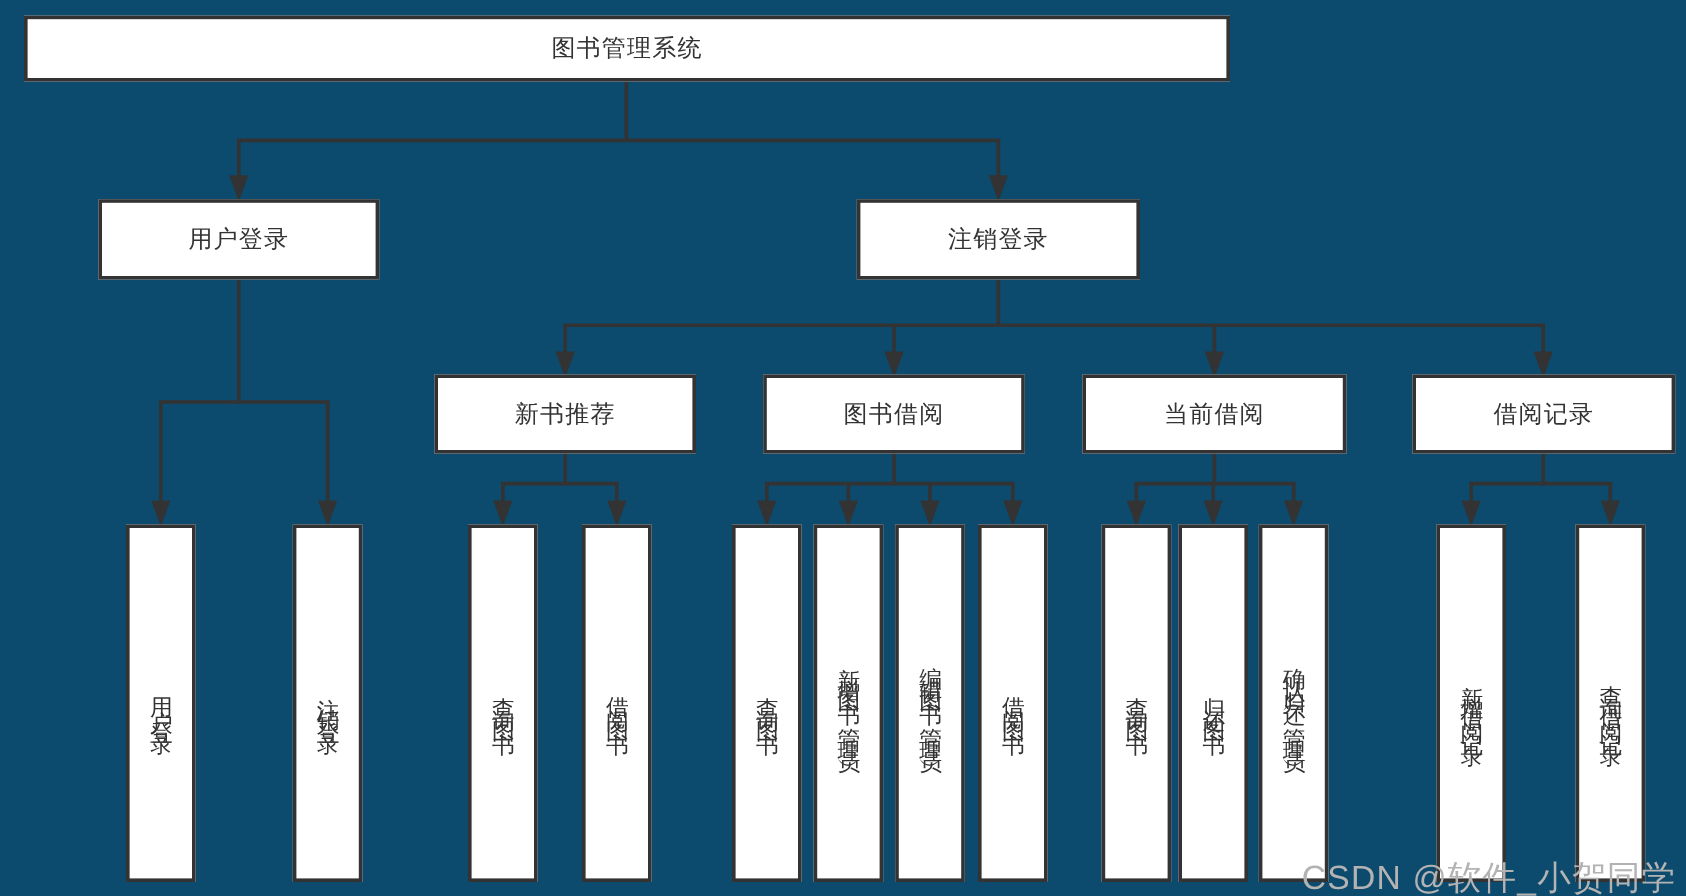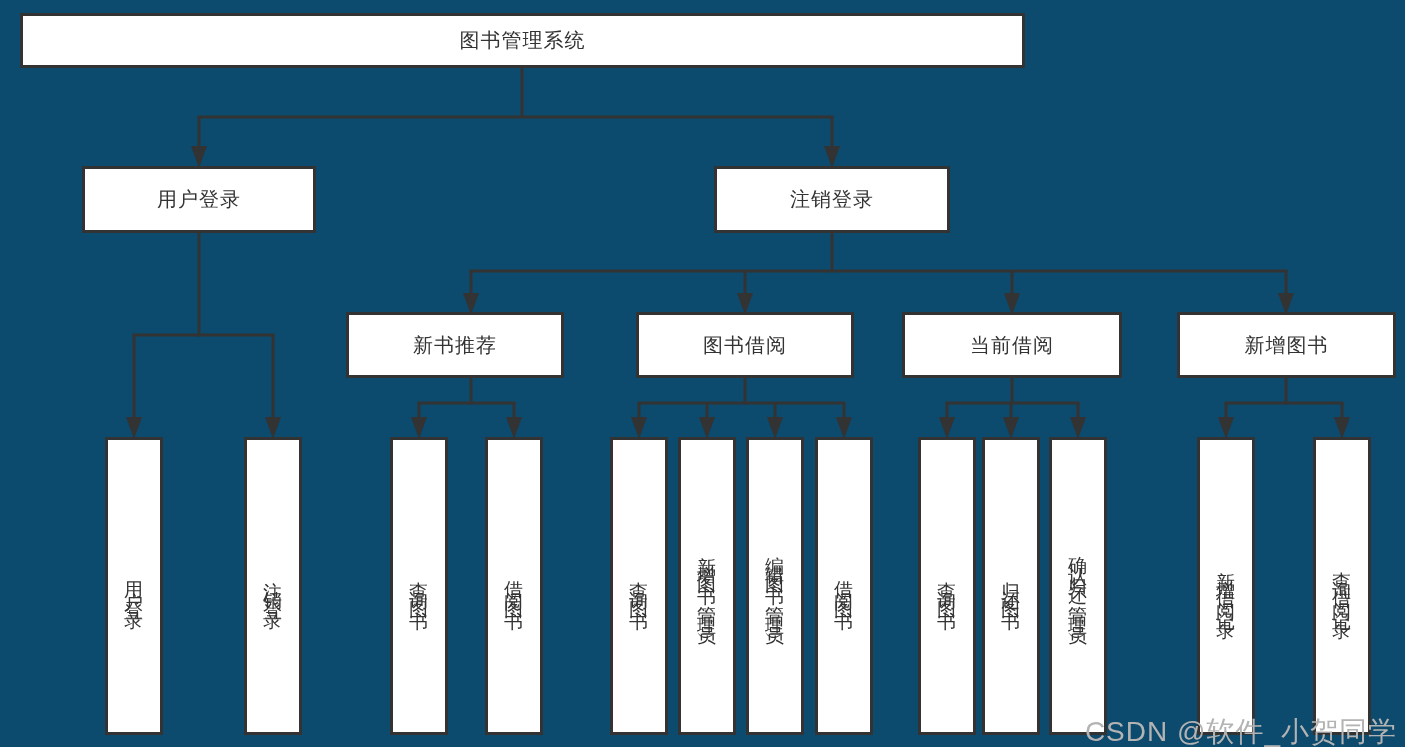--- a/index.html
+++ b/index.html
@@ -101,31 +101,31 @@
     <span class="lbl">图书管理系统</span>
   </div>
 
   <div class="hbox" style="left:82px;top:166px;width:234px;height:67px">
     <span class="lbl">用户登录</span>
   </div>
   <div class="hbox" style="left:714px;top:166px;width:236px;height:67px">
     <span class="lbl">注销登录</span>
   </div>
 
-  <div class="hbox" style="left:346px;top:312px;width:218px;height:66px">
+  <div class="hbox" style="left:362px;top:312px;width:218px;height:66px">
     <span class="lbl">新书推荐</span>
   </div>
   <div class="hbox" style="left:636px;top:312px;width:218px;height:66px">
     <span class="lbl">图书借阅</span>
   </div>
   <div class="hbox" style="left:902px;top:312px;width:220px;height:66px">
     <span class="lbl">当前借阅</span>
   </div>
   <div class="hbox" style="left:1177px;top:312px;width:219px;height:66px">
-    <span class="lbl">新增图书</span>
+    <span class="lbl">借阅记录</span>
   </div>
 
   <div class="vbox" style="left:105px">
     <span class="vlbl">用户登录</span>
   </div>
   <div class="vbox" style="left:244px">
     <span class="vlbl">注销登录</span>
   </div>
 
   <div class="vbox" style="left:390px">

